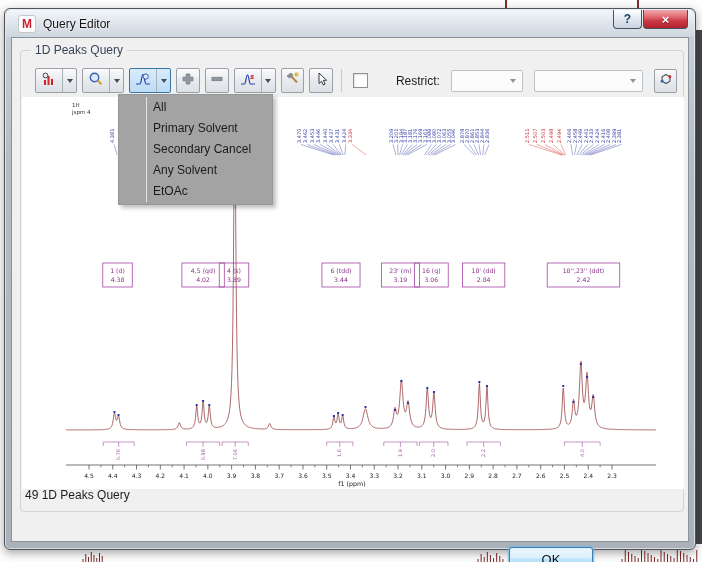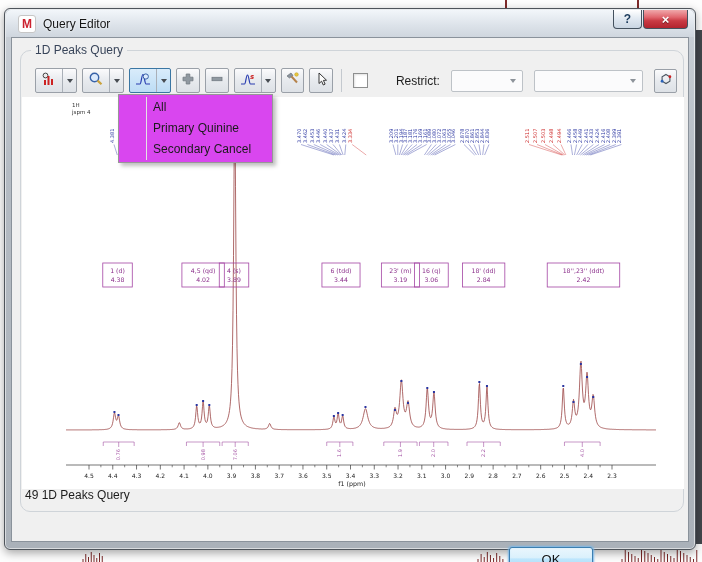--- a/index.html
+++ b/index.html
@@ -26,21 +26,21 @@
   .win-btn{height:19px;border:1px solid #44515e;border-top:none;border-radius:0 0 4px 4px;
            display:flex;align-items:center;justify-content:center;box-sizing:border-box;cursor:default;}
   #help-btn{width:29px;background:linear-gradient(180deg,#ffffff,#e3eaf2 45%,#c9d5e2);
             color:#1d3c5d;font-size:12px;font-weight:bold;}
   #close-btn{width:45px;background:linear-gradient(180deg,#f0a8ab,#e1666e 40%,#c93a44 60%,#b2232e);
              color:#fff;font-size:13px;font-weight:bold;text-shadow:0 1px 1px rgba(0,0,0,.45);}
   #client{position:absolute;left:6px;top:28px;right:6px;bottom:7px;background:#f0f0f0;
           border:1px solid #8a929b;box-sizing:border-box;}
   
   #groupbox{position:absolute;left:8px;top:12px;width:664px;height:462px;
-            border:1px solid #cfd4d9;border-radius:10px;box-sizing:border-box;}
+            border:1px solid #cfd4d9;border-radius:4px;box-sizing:border-box;}
   #group-title{position:absolute;top:-8px;left:10px;background:#f0f0f0;padding:0 4px;
                font-size:12px;color:#39455a;}
   
   #toolbar{position:absolute;left:14px;top:16px;right:6px;height:27px;display:flex;align-items:center;gap:5px;}
   .tb{height:25px;border:1px solid #9aa0a8;border-radius:2px;box-sizing:border-box;
       background:linear-gradient(180deg,#fbfbfc,#e7eaee 50%,#dde1e6);display:flex;align-items:center;cursor:default;}
   .tb-main{width:26px;height:100%;display:flex;align-items:center;justify-content:center;}
   .tb-arrow{width:13px;height:100%;display:flex;align-items:center;justify-content:center;border-left:1px solid #aab0b8;}
   .arr{width:0;height:0;border-left:3.5px solid transparent;border-right:3.5px solid transparent;border-top:4px solid #474c52;}
   .tb.pressed{background:linear-gradient(180deg,#d9ecfb,#bcdcf5);border-color:#3a76a3;}
@@ -52,21 +52,21 @@
   .combo{height:22px;background:#fbfbfc;border:1px solid #bdc2c7;border-radius:2px;box-sizing:border-box;
          display:flex;align-items:center;justify-content:flex-end;padding-right:6px;}
   .combo .arr{border-top-color:#8d939a;}
   #combo1{width:82px;margin-left:4px;}
   #combo2{width:124px;margin-left:6px;}
   #struct-btn{margin-left:6px;width:26px;height:24px;justify-content:center;}
   
   #plot{position:absolute;left:1px;top:46px;width:662px;height:392px;background:#fff;}
   #status-text{position:absolute;left:4px;top:437px;font-size:12px;color:#1c1c1c;}
   
-  #menu{position:absolute;left:118px;top:94px;width:153px;background:#d946ef;border:1px solid #979797;
+  #menu{position:absolute;left:118px;top:94px;width:153px;background:#a3a3a3;border:1px solid #979797;
         box-shadow:3px 3px 4px rgba(0,0,0,.25);padding:2px 0;z-index:20;}
   #menu-gutter{position:absolute;left:27px;top:2px;bottom:2px;width:1px;background:#e3e3e3;}
   .mi{height:21px;line-height:21px;padding-left:34px;font-size:12px;color:#1b1b1b;cursor:default;}
   
   .foot-btn{position:absolute;top:480px;width:84px;height:25px;border-radius:3px;font-size:13px;color:#111;
             display:flex;align-items:center;justify-content:center;box-sizing:border-box;cursor:default;margin-top:29px;}
   #ok-btn{left:497px;border:1px solid #3c7fb1;
           background:linear-gradient(180deg,#eaf6fd,#d9f0fc 45%,#bee6fd 46%,#a7d9f5);
           box-shadow:0 0 2px 1px #7ab8e8, inset 0 0 2px #cfeafc;}
   #cancel-btn{left:589px;border:1px solid #757a80;
@@ -496,18 +496,20 @@
         <div id="status-text">49 1D Peaks Query</div>
       </div>
 
       <div class="foot-btn" id="ok-btn">OK</div>
     </div>
   </div>
 
   <div id="menu">
     <div id="menu-gutter"></div>
   <div class="mi">All</div>
-      <div class="mi">Primary Quinine</div>
+      <div class="mi">Primary Solvent</div>
       <div class="mi">Secondary Cancel</div>
+      <div class="mi">Any Solvent</div>
+      <div class="mi">EtOAc</div>
     </div>
 <div class="top-line" style="left: 505px;"></div>
     <div class="top-line" style="left: 637px;"></div>
   </div>
 
 </body></html>

